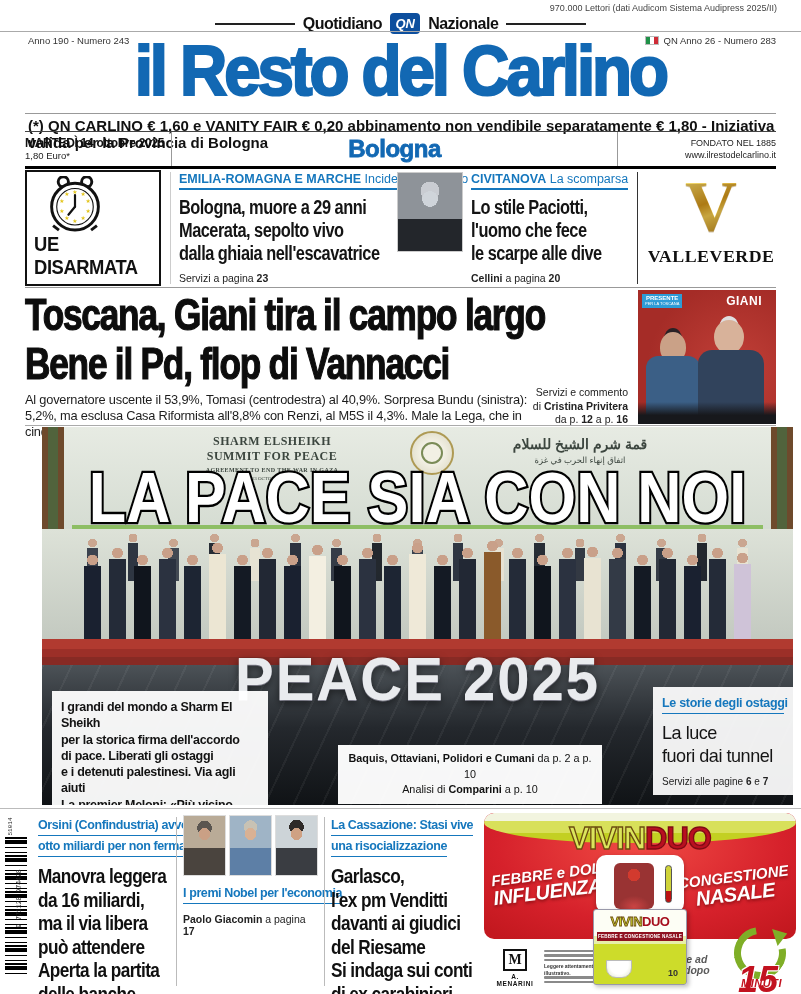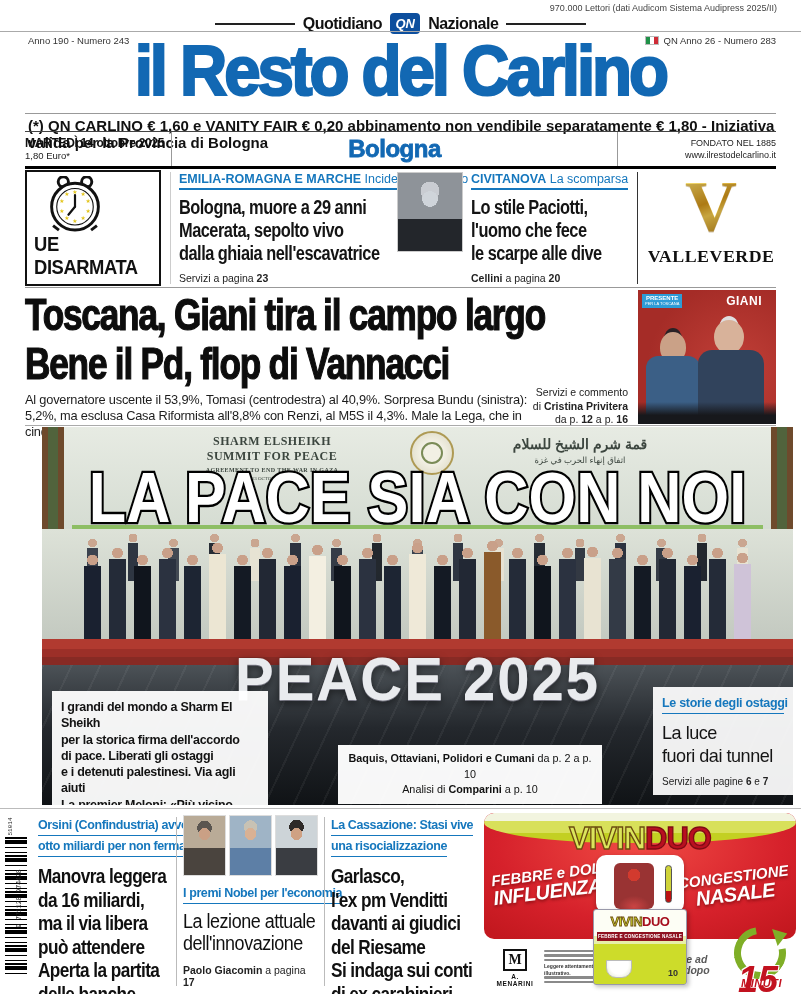--- a/index.html
+++ b/index.html
@@ -426,24 +426,20 @@
 
     <div class="bcol bcol2">
       <div class="nobel-photos">
         <div class="p" style="background:radial-gradient(circle 9px at 50% 18px,#caa085 65%,rgba(0,0,0,0) 66%),radial-gradient(circle 12px at 50% 12px,#5a5550 60%,rgba(0,0,0,0) 61%),linear-gradient(180deg,#b9ab97 0 32px,#4a443e 32px)"></div>
         <div class="p" style="background:radial-gradient(circle 9px at 50% 18px,#d9b194 65%,rgba(0,0,0,0) 66%),radial-gradient(circle 11px at 50% 11px,#c8c2b4 60%,rgba(0,0,0,0) 61%),linear-gradient(180deg,#9fb4c6 0 32px,#5d7fa6 32px)"></div>
         <div class="p" style="background:radial-gradient(circle 9px at 50% 18px,#cfa183 65%,rgba(0,0,0,0) 66%),radial-gradient(circle 12px at 50% 11px,#2e2a28 60%,rgba(0,0,0,0) 61%),linear-gradient(180deg,#cdd4d8 0 32px,#3a3d42 32px)"></div>
       </div>
       <div class="bkicker">
         <div>I premi Nobel per l'economia</div>
       </div>
-      <div class="bhl medium">
-        <div>La lezione attuale</div>
-        <div>dell'innovazione</div>
-      </div>
       <div class="bbyline">
         <b>Paolo Giacomin</b><span> a pagina </span><b>17</b>
       </div>
     </div>
 
     <div class="bvline bv2"></div>
 
     <div class="bcol bcol3">
       <div class="bkicker">
         <div>La Cassazione: Stasi vive</div>

